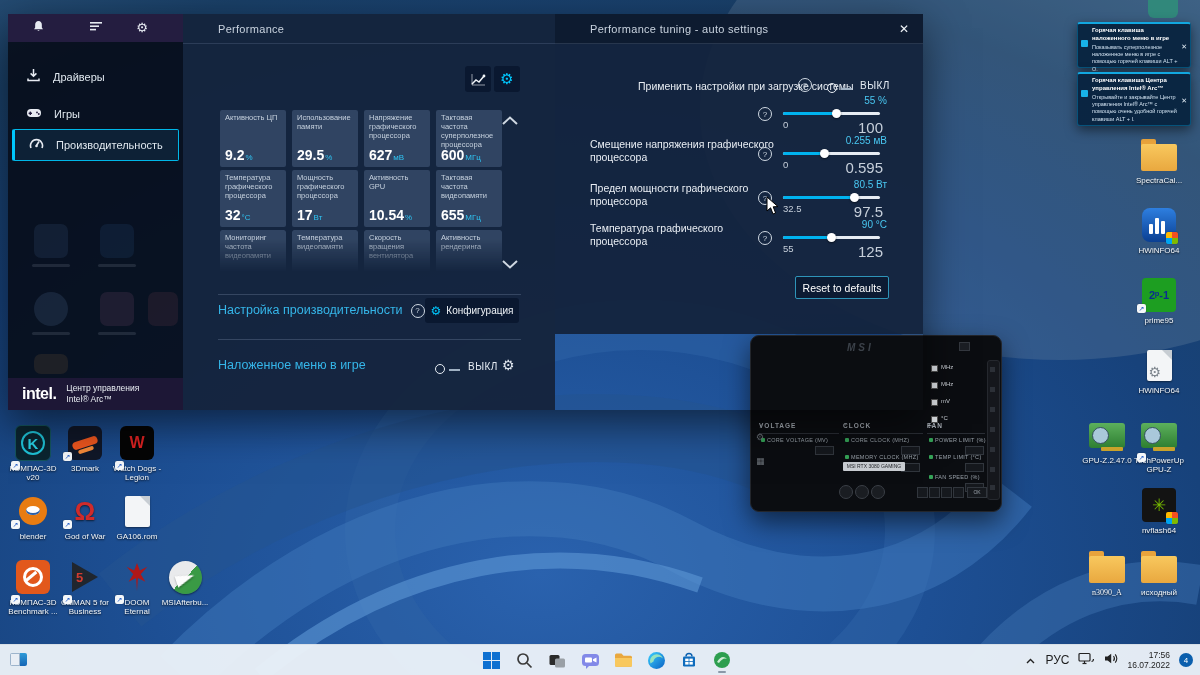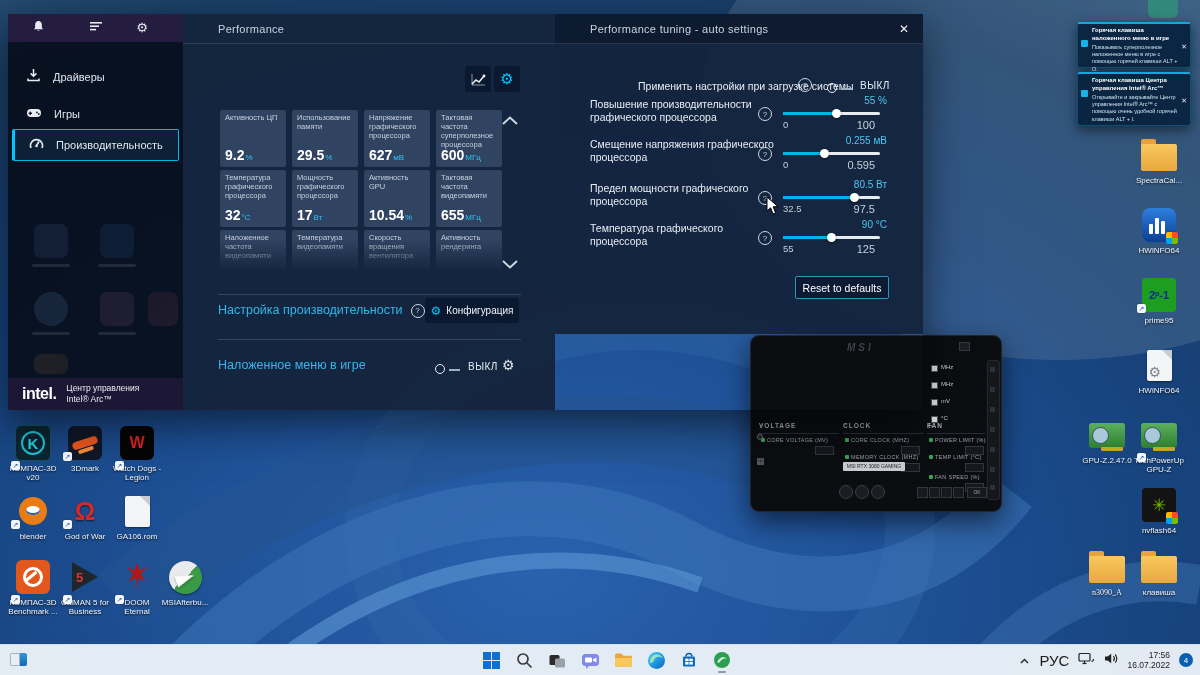--- a/index.html
+++ b/index.html
@@ -132,21 +132,21 @@
   .ap-tgtext{left:305px;top:66px;}
   .srow{position:absolute;left:0;width:368px;height:40px;}
   .s-label{position:absolute;left:35px;top:0;width:185px;font-size:10.5px;line-height:1.25;color:#e8edf3;}
   .s-q{position:absolute;left:203px;top:9px;width:12px;height:12px;border:1.1px solid #cfd8e2;border-radius:50%;
     color:#cfd8e2;font-size:8px;display:flex;align-items:center;justify-content:center;}
   .s-track{position:absolute;left:228px;top:14px;width:97px;height:3px;background:#e6ecf3;border-radius:2px;}
   .s-fill{position:absolute;left:0;top:0;height:3px;background:#00b3ef;border-radius:2px;}
   .s-handle{position:absolute;top:-3.5px;width:9px;height:9px;background:#fff;border-radius:50%;box-shadow:0 1px 2px rgba(0,0,0,.5);}
   .s-value{position:absolute;right:36px;top:-3px;font-size:10px;color:#49c8f2;white-space:nowrap;}
   .s-min{position:absolute;left:228px;top:21px;font-size:9.5px;color:#c6cfda;}
-  .s-max{position:absolute;right:48px;top:21px;font-size:11px;color:#c6cfda;}
+  .s-max{position:absolute;right:40px;top:21px;font-size:15px;color:#c6cfda;}
   .reset-btn{position:absolute;left:240px;top:262px;width:92px;height:21px;background:#0c1b33;border:1px solid #2e94b9;
     border-radius:2px;color:#fff;font-size:10.5px;display:flex;align-items:center;justify-content:center;}
   
   .toast{position:absolute;left:1077px;width:114px;z-index:8;background:rgba(9,36,64,.97);
     border:1px solid rgba(0,150,210,.4);border-top:2px solid #12a7e0;border-radius:3px;
     box-shadow:0 4px 12px rgba(0,0,0,.5);padding:3px 12px 4px 14px;box-sizing:border-box;}
   .toast-ico{position:absolute;left:3px;top:16px;width:7px;height:7px;background:#18b2e8;border-radius:1px;}
   .toast-title{font-size:6px;font-weight:bold;color:#fff;line-height:1.3;}
   .toast-body{font-size:5.5px;color:#cfe0ef;line-height:1.35;margin-top:1px;}
   .toast-close{position:absolute;right:3px;top:45%;font-size:7px;color:#dfe9f2;}
@@ -155,21 +155,21 @@
   #taskbar{position:absolute;left:0;bottom:0;width:1200px;height:30px;z-index:10;
     background:rgba(235,241,248,.96);border-top:1px solid rgba(0,0,0,.05);}
   #tb-center{position:absolute;left:478px;top:2px;height:26px;display:flex;gap:7px;}
   .tb-ico{width:26px;height:26px;border-radius:4px;display:flex;align-items:center;justify-content:center;position:relative;}
   .tb-run{position:absolute;left:9px;bottom:0px;width:8px;height:2.5px;background:#8a98a8;border-radius:2px;}
   #tb-corner{position:absolute;left:10px;top:8px;width:17px;height:13px;border-radius:2px;overflow:hidden;display:flex;}
   #tb-corner i{flex:1;}
   #tb-corner i:first-child{background:#e9eef5;border:1px solid #9db4cc;box-sizing:border-box;}
   #tb-corner i:last-child{background:linear-gradient(#2f9bd8,#1565b5);}
   #tb-tray{position:absolute;right:7px;top:0;height:30px;display:flex;align-items:center;gap:9px;}
-  .tray-txt{font-size:15px;color:#1d1d1d;}
+  .tray-txt{font-size:12px;color:#1d1d1d;}
   .tray-clock{font-size:8.5px;color:#1d1d1d;text-align:right;line-height:1.2;}
   .tray-badge{width:14px;height:14px;background:#0b5fad;border-radius:50%;color:#fff;font-size:8px;
     display:flex;align-items:center;justify-content:center;}
   
   #cursor{position:absolute;left:766px;top:196px;z-index:40;}
 </style>
 </head>
 <body>
 
 <div id="stage">
@@ -312,21 +312,21 @@
       <div class="dicon" style="left: 1082px; top: 548px; font-family: Liberation Serif, serif;">
         <div class="di-glyph">
           <div class="g-folder"></div>
         </div>
         <div class="di-label">n3090_A</div>
       </div>
       <div class="dicon" style="left: 1134px; top: 548px;">
         <div class="di-glyph">
           <div class="g-folder"></div>
         </div>
-        <div class="di-label">клавиша</div>
+        <div class="di-label">исходный</div>
       </div>
     </div>
   <div id="ghost-green"></div>
 
   <div id="afterburner">
     <div class="ab-brand">MSI</div>
     <div class="ab-winbtns">
         <i></i>
         <i></i>
         <i></i>
@@ -500,21 +500,21 @@
           </div>
           <div class="tile" style="left: 181px; top: 156px;">
             <div class="t-label">Активность GPU</div>
             <div class="t-value"><span class="t-num">10.54</span><span class="t-unit">%</span></div>
           </div>
           <div class="tile" style="left: 253px; top: 156px;">
             <div class="t-label">Тактовая частота видеопамяти</div>
             <div class="t-value"><span class="t-num">655</span><span class="t-unit">МГц</span></div>
           </div>
           <div class="tile faded" style="left: 37px; top: 216px;">
-            <div class="t-label">Наложенное частота видеопамяти</div>
+            <div class="t-label">Мониторинг частота видеопамяти</div>
           </div>
           <div class="tile faded" style="left: 109px; top: 216px;">
             <div class="t-label">Температура видеопамяти</div>
           </div>
           <div class="tile faded" style="left: 181px; top: 216px;">
             <div class="t-label">Скорость вращения вентилятора</div>
           </div>
           <div class="tile faded" style="left: 253px; top: 216px;">
             <div class="t-label">Активность рендеринга</div>
           </div>
@@ -557,21 +557,20 @@
       </div>
       <span class="ap-label">Применить настройки при загрузке системы</span>
       <span class="q-icon q-apply">?</span>
       <div class="toggle ap-toggle">
           <i class="tg-knob"></i>
           <i class="tg-track"></i>
         </div>
       <span class="tg-text ap-tgtext">ВЫКЛ</span>
       <div id="sliders">
           <div class="srow" style="top: 84px;">
-            <div class="s-label">Повышение производительности графического процессора</div>
             <div class="s-q">?</div>
             <div class="s-track">
               <div class="s-fill" style="width: 55%;"></div>
               <div class="s-handle" style="left: calc(55% - 4.5px);"></div>
             </div>
             <div class="s-value"><span class="v-num">55</span> <span class="v-unit">%</span></div>
             <div class="s-min">0</div>
             <div class="s-max">100</div>
           </div>
           <div class="srow" style="top: 124px;">

